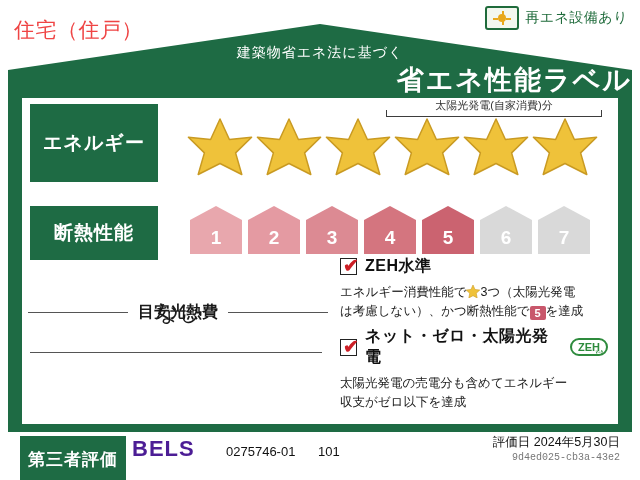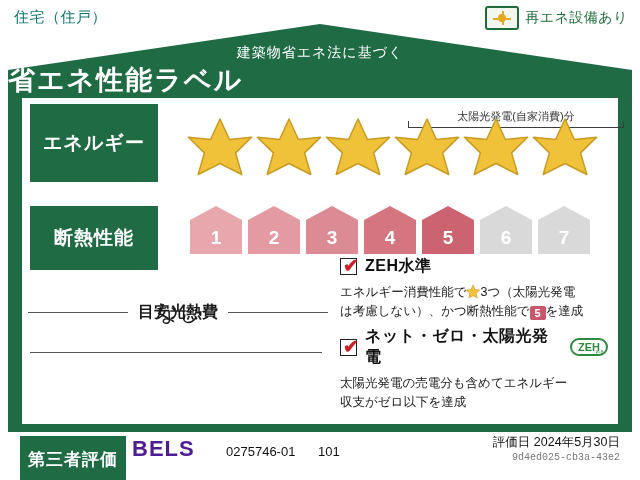--- a/index.html
+++ b/index.html
@@ -15,23 +15,23 @@
     width: 640px;
     height: 480px;
     background: #ffffff;
     overflow: hidden;
   }
 
   
   .top-left-text {
     position: absolute;
     left: 14px;
-    top: 8px;
-    font-size: 15px;
-    color: #0f766e;
+    top: 16px;
+    font-size: 21px;
+    color: #ef4444;
     letter-spacing: 0.5px;
   }
   .solar-badge {
     position: absolute;
     right: 12px;
     top: 6px;
     display: flex;
     align-items: center;
     gap: 6px;
   }
@@ -106,21 +106,21 @@
     text-align: center;
     color: #ffffff;
     font-size: 14px;
     letter-spacing: 1px;
   }
   .title-main {
     position: absolute;
     left: 0;
     top: 38px;
     width: 624px;
-    text-align: left;
+    text-align: right;
     color: #ffffff;
     font-size: 27px;
     font-weight: bold;
     letter-spacing: 2px;
   }
 
   
   .row-label {
     position: absolute;
     background: #1e6b44;
@@ -137,45 +137,44 @@
     left: 30px;
     top: 104px;
     width: 128px;
     height: 78px;
     font-size: 19px;
   }
   #insulation-label {
     left: 30px;
     top: 206px;
     width: 128px;
-    height: 64px;
+    height: 54px;
     font-size: 19px;
   }
 
   .stars {
     position: absolute;
     left: 184px;
     top: 118px;
     width: 420px;
     height: 58px;
   }
   .star {
     position: absolute;
     top: 0;
     width: 72px;
     height: 58px;
   }
 
   .solar-bracket {
     position: absolute;
-    left: 408px;
+    left: 386px;
     top: 98px;
     width: 216px;
     height: 22px;
-    margin-top: 11px;
   }
   .solar-bracket-line {
     position: absolute;
     left: 0;
     top: 18px;
     width: 216px;
     height: 1px;
     background: #3d3d3d;
   }
   .solar-bracket-tick {

